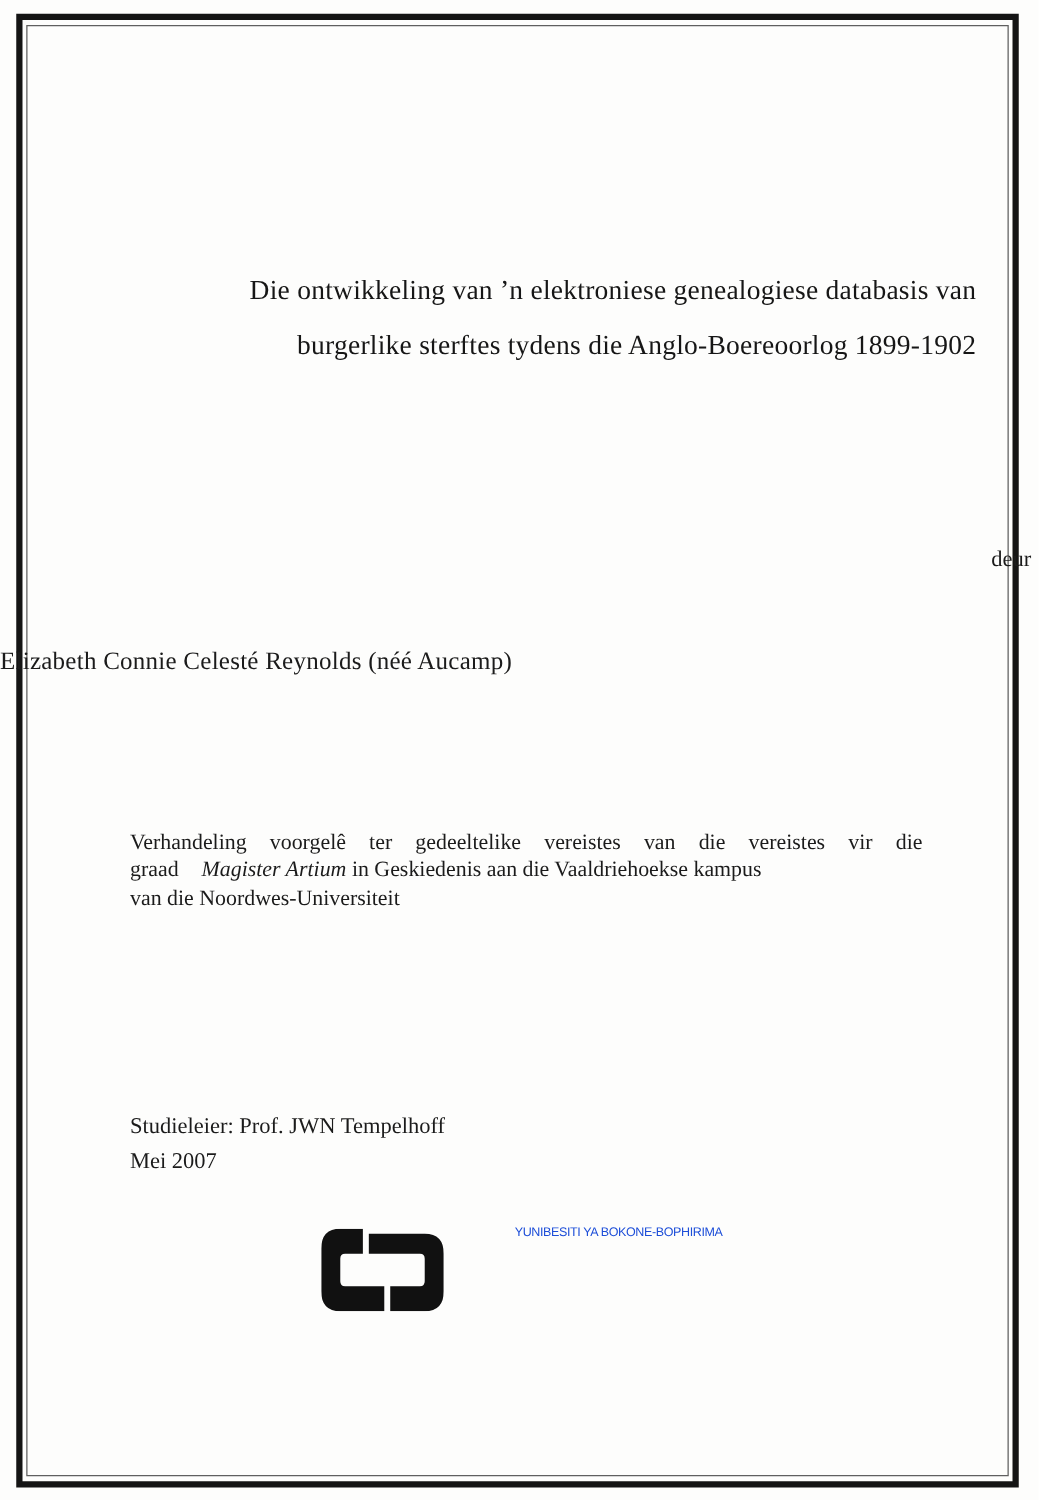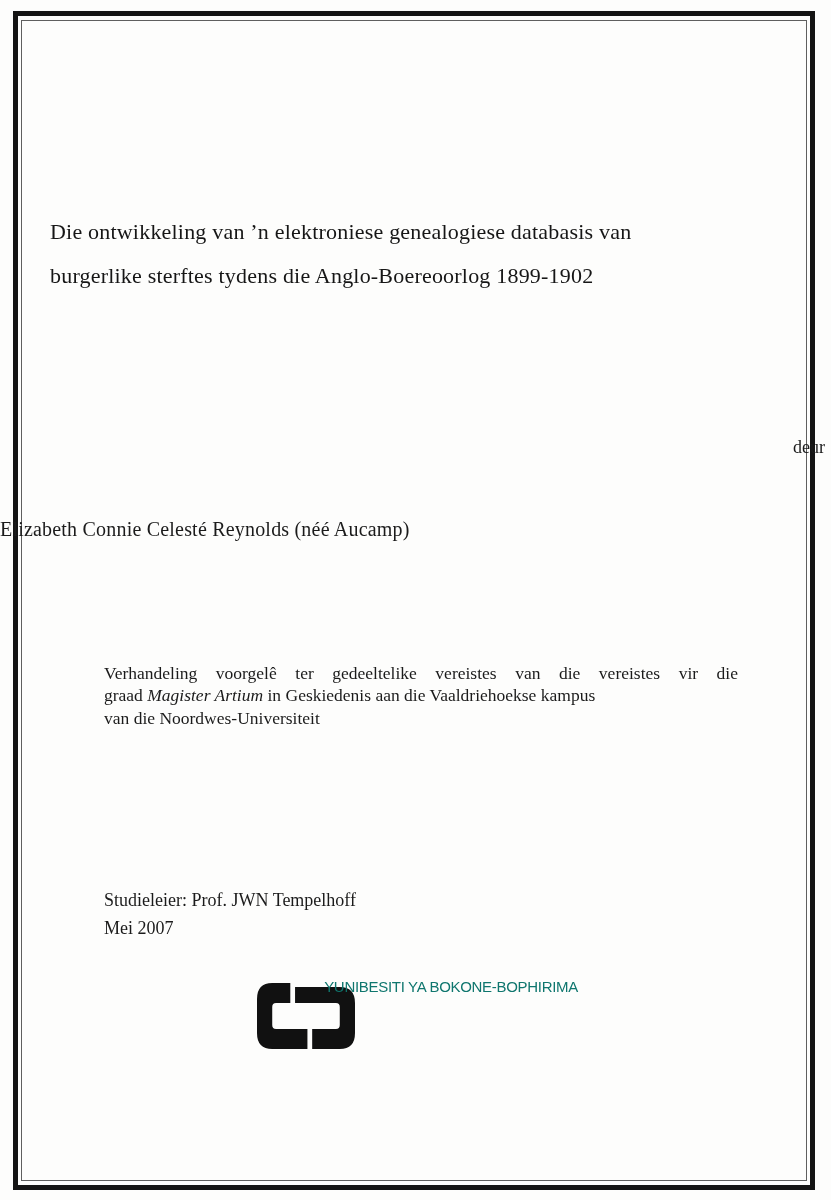--- a/index.html
+++ b/index.html
@@ -14,21 +14,21 @@
   .frame-outer{
     position:absolute;top:11px;left:13px;right:16px;bottom:10px;
     border:5px solid var(--border,#141414);
   }
   .frame-inner{
     position:absolute;top:20px;left:21px;right:24px;bottom:19px;
     border:1px solid #5f5f5f;
   }
   .title{
     position:absolute;top:210px;left:50px;right:50px;
-    text-align:left;
+    text-align:right;
     font-size:22px;line-height:44px;
     letter-spacing:0.2px;
     color:#161616;
   }
   .byline{
     position:absolute;top:437px;left:0;right:6px;
     text-align:right;
     font-size:18px;
   }
   .author{
@@ -38,36 +38,36 @@
     letter-spacing:0.2px;
   }
   .statement{
     position:absolute;top:662px;left:104px;width:634px;
     font-size:17.5px;line-height:22.3px;
   }
   .statement .just{
     text-align:justify;
     text-align-last:justify;
   }
-  .statement i{}
+  .statement i{margin-left:14px;}
   .supervisor{
     position:absolute;top:886px;left:104px;
     font-size:18px;line-height:28px;
   }
   .logo-mark{
     position:absolute;top:983px;left:257px;width:98px;height:66px;
   }
   .logo-mark svg{display:block;width:98px;height:66px;}
   .logo-text{
     position:absolute;top:978px;right:253px;
     text-align:left;
     font-family:"Liberation Sans","DejaVu Sans",sans-serif;
-    font-size:15px;line-height:17.5px;
+    font-size:10px;line-height:17.5px;
     letter-spacing:-0.3px;
-    color:#0f766e;
+    color:#1d4ed8;
     white-space:nowrap;
   }
 </style>
 </head>
 <body>
 
 <div class="page">
 
   <div class="frame-outer"></div>
   <div class="frame-inner"></div>

